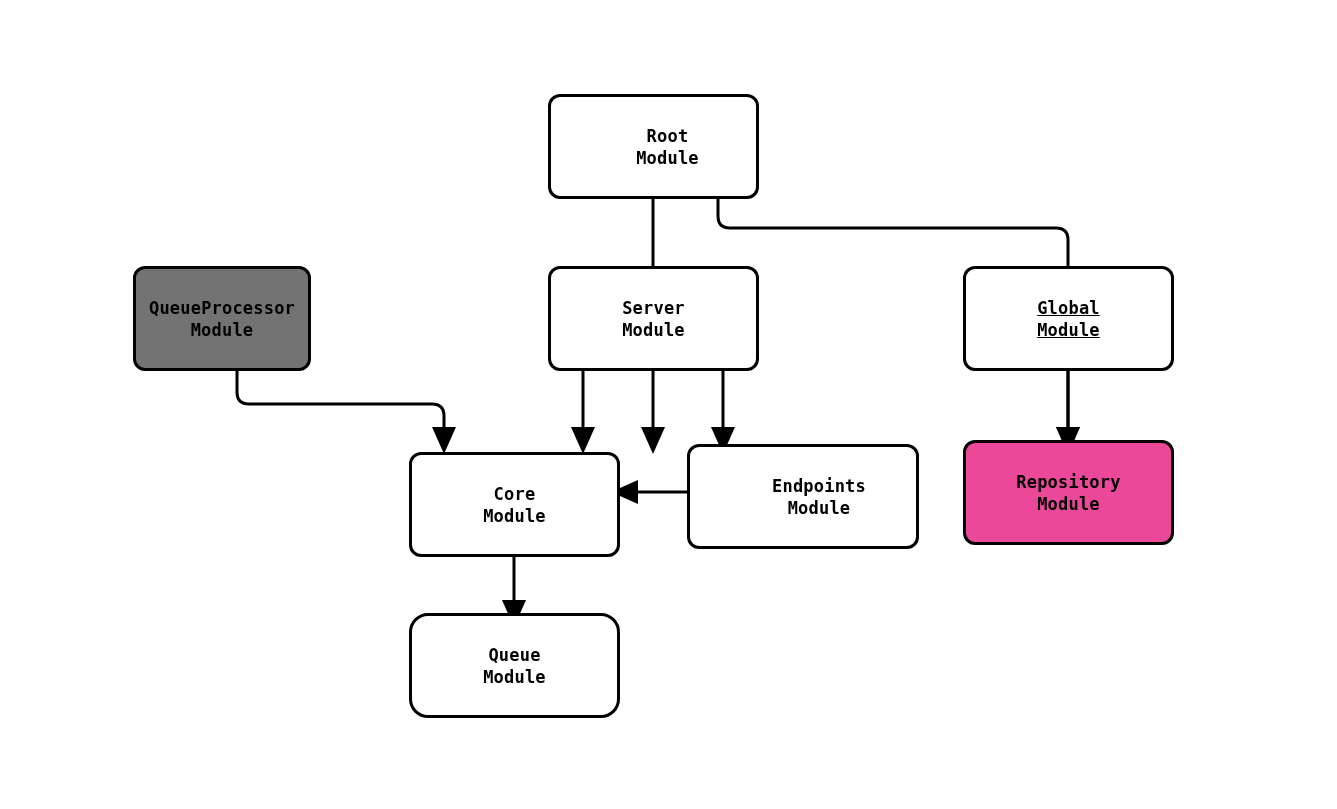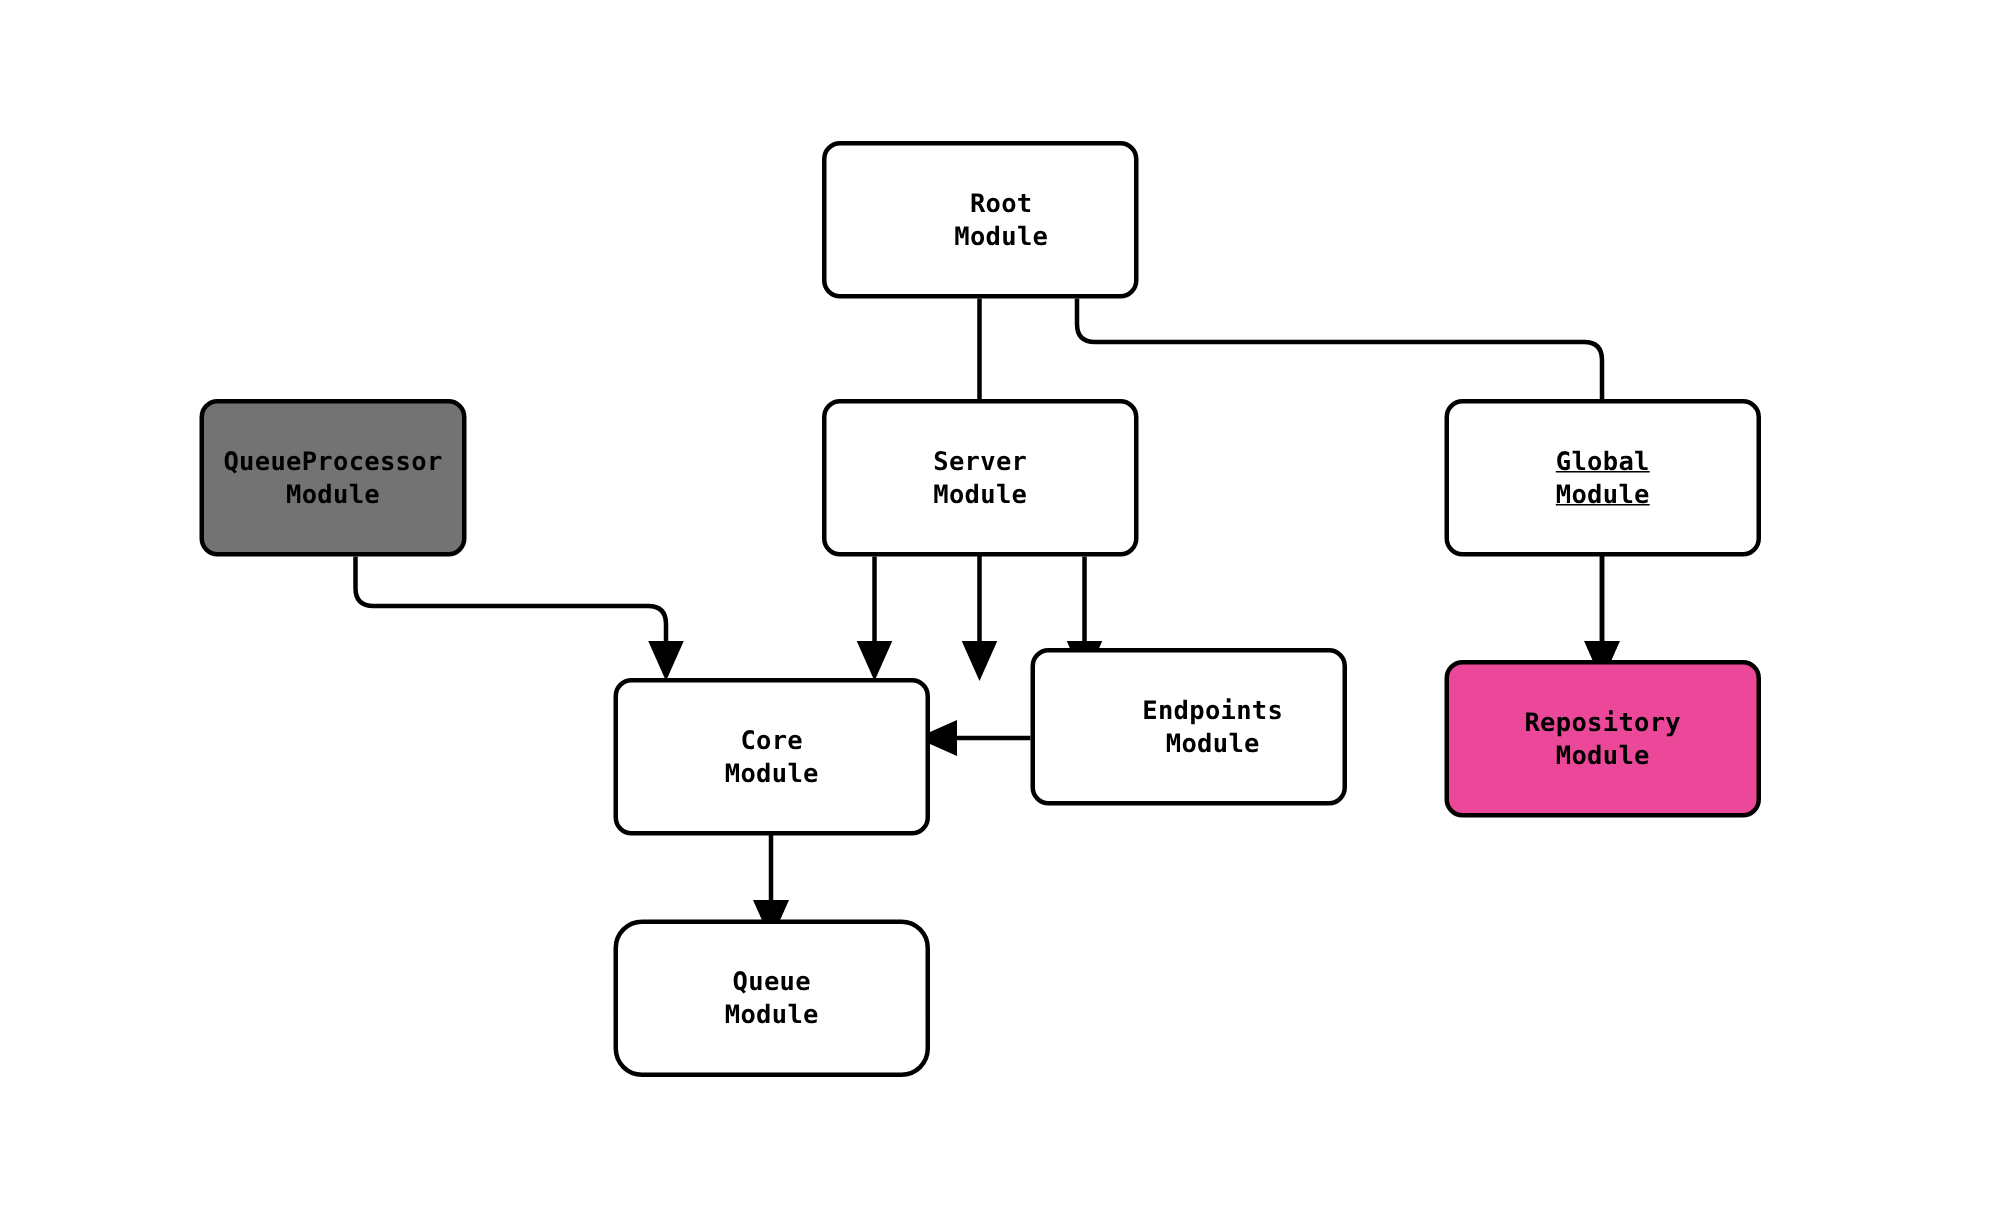--- a/index.html
+++ b/index.html
@@ -88,21 +88,21 @@
 Module</div>
       </div>
       <div class="node" style="left: 963px; top: 266px; width: 211px; height: 105px; background: rgb(255, 255, 255); border-color: rgb(0, 0, 0); border-width: 3px; border-radius: 12px; text-decoration: underline;">
         <div class="node-label" style="color: rgb(0, 0, 0);">Global
 Module</div>
       </div>
       <div class="node" style="left: 409px; top: 440px; width: 211px; height: 105px; background: rgb(255, 255, 255); border-color: rgb(0, 0, 0); border-width: 3px; border-radius: 12px; margin-top: 12px;">
         <div class="node-label" style="color: rgb(0, 0, 0);">Core
 Module</div>
       </div>
-      <div class="node" style="left: 687px; top: 432px; width: 211px; height: 105px; background: rgb(255, 255, 255); border-color: rgb(0, 0, 0); border-width: 3px; border-radius: 12px; padding-left: 32px;">
+      <div class="node" style="left: 687px; top: 444px; width: 232px; height: 105px; background: rgb(255, 255, 255); border-color: rgb(0, 0, 0); border-width: 3px; border-radius: 12px; padding-left: 32px;">
         <div class="node-label" style="color: rgb(0, 0, 0);">Endpoints
 Module</div>
       </div>
       <div class="node" style="left: 963px; top: 440px; width: 211px; height: 105px; background: #ec4899; border-color: rgb(0, 0, 0); border-width: 3px; border-radius: 12px;">
         <div class="node-label" style="color: rgb(0, 0, 0);">Repository
 Module</div>
       </div>
       <div class="node" style="left: 409px; top: 613px; width: 211px; height: 105px; background: rgb(255, 255, 255); border-color: rgb(0, 0, 0); border-width: 3px; border-radius: 19px;">
         <div class="node-label" style="color: rgb(0, 0, 0);">Queue
 Module</div>

